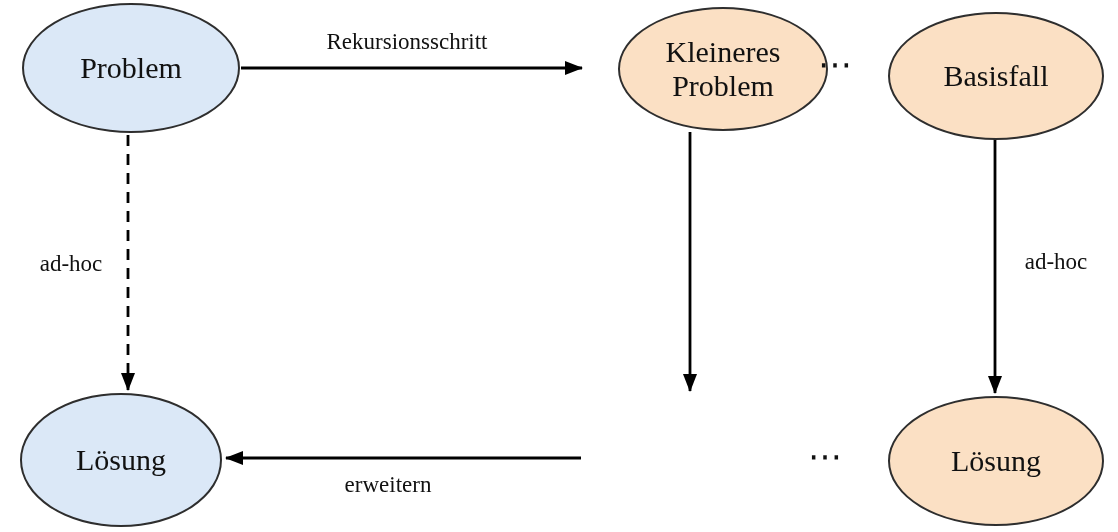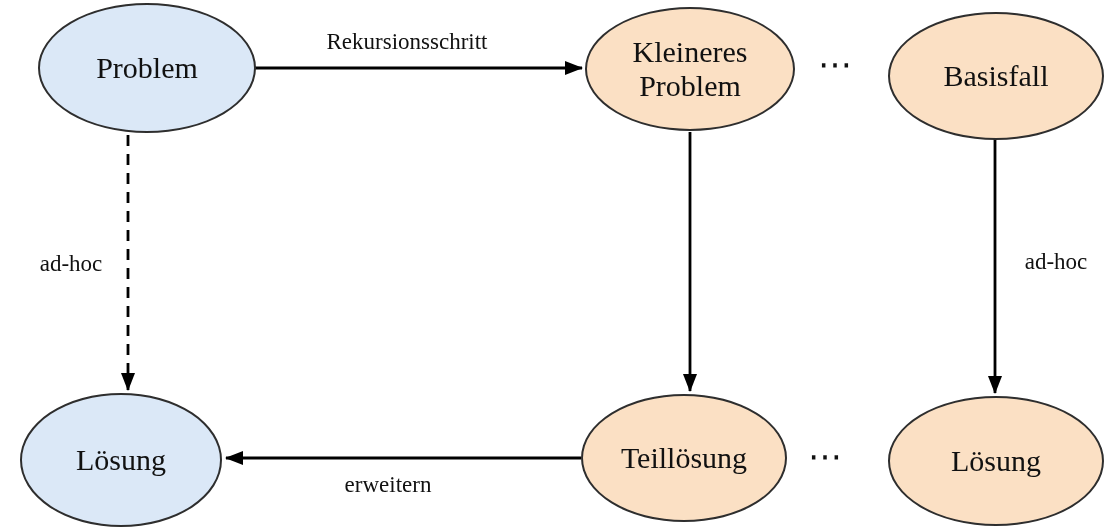--- a/index.html
+++ b/index.html
@@ -73,39 +73,36 @@
         <path d="M0,1 L18,8 L0,15 Z" fill="#000000"></path>
       </marker>
     </defs>
     <line class="edge-line" x1="241" y1="68" x2="582" y2="68" marker-end="url(#arrowhead)"></line>
     <line class="edge-line dashed" x1="128" y1="135" x2="128" y2="390" marker-end="url(#arrowhead)"></line>
     <line class="edge-line" x1="690" y1="132" x2="690" y2="391" marker-end="url(#arrowhead)"></line>
     <line class="edge-line" x1="995" y1="133" x2="995" y2="393" marker-end="url(#arrowhead)"></line>
     <line class="edge-line" x1="581" y1="458" x2="226" y2="458" marker-end="url(#arrowhead)"></line>
   </svg>
 
-  <div class="node blue" style="left:38px;top:3px;width:218px;height:130px;">
+  <div class="node blue" style="left:22px;top:3px;width:218px;height:130px;">
     <span class="node-label">Problem</span>
   </div>
 
-  <div class="node orange node-kleineres" style="left:585px;top:7px;width:210px;height:124px;text-align:center;">
+  <div class="node orange node-kleineres" style="left:618px;top:7px;width:210px;height:124px;text-align:center;">
     <span class="node-label">Kleineres Problem</span>
   </div>
 
   <div class="node orange" style="left:888px;top:12px;width:216px;height:128px;">
     <span class="node-label">Basisfall</span>
   </div>
 
   <div class="node blue" style="left:20px;top:393px;width:202px;height:134px;">
     <span class="node-label">Lösung</span>
   </div>
 
-  <div class="node orange" style="left:581px;top:394px;width:206px;height:128px;">
-    <span class="node-label">Teillösung</span>
-  </div>
 
   <div class="node orange" style="left:888px;top:396px;width:216px;height:130px;">
     <span class="node-label">Lösung</span>
   </div>
 
   <div class="edge-label" style="left:407px;top:42px;">Rekursionsschritt</div>
 
   <div class="edge-label" style="left:71px;top:264px;">ad-hoc</div>
 
 

